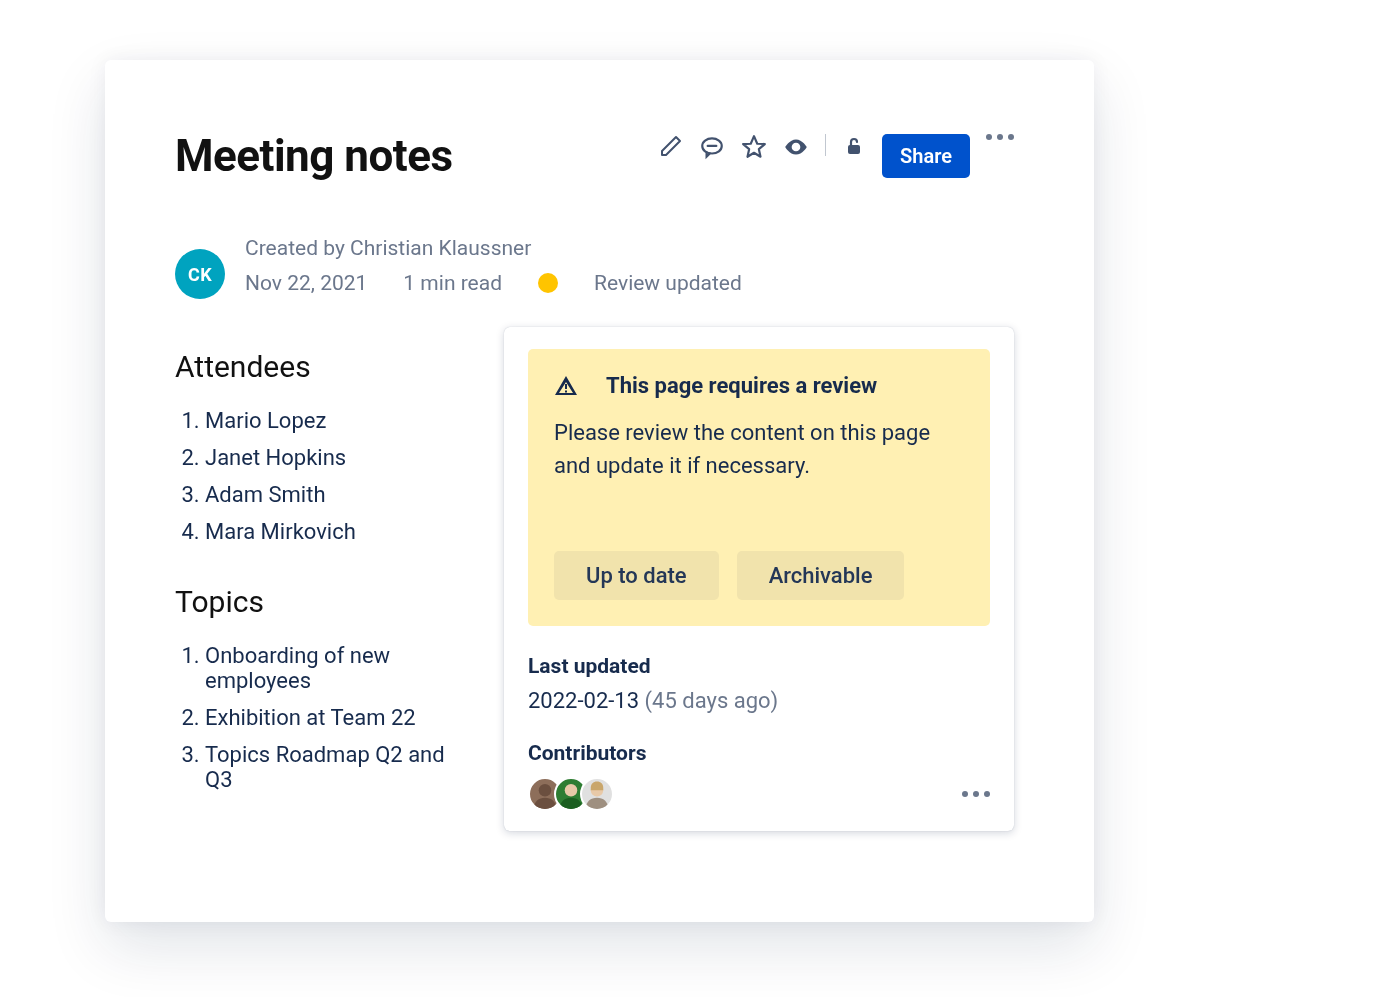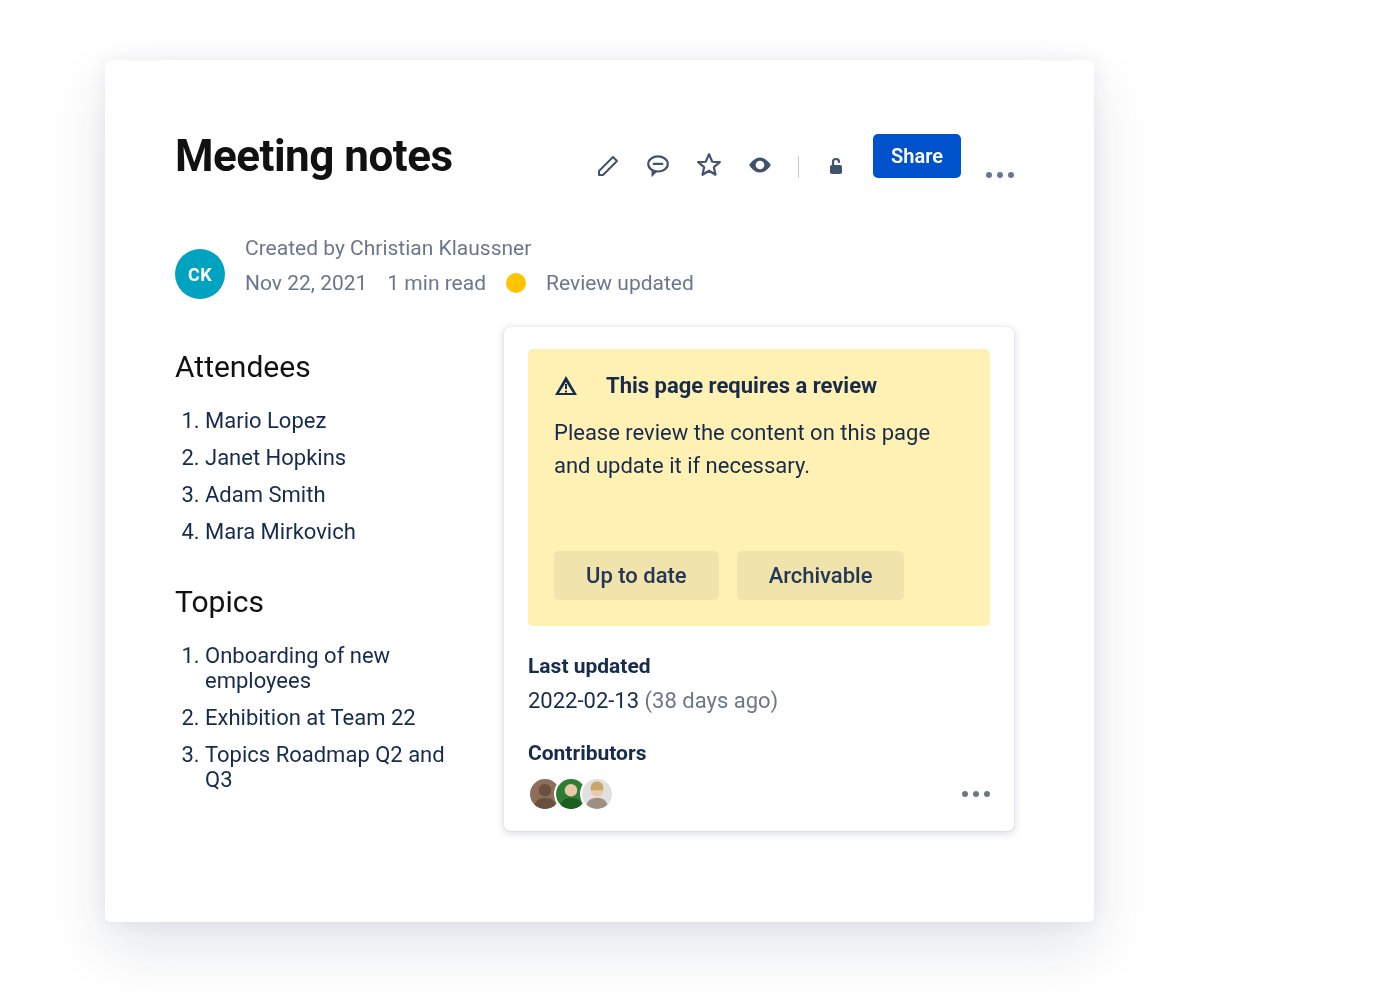--- a/index.html
+++ b/index.html
@@ -30,22 +30,22 @@
   }
   h1.title {
     margin: 0;
     font-size: 44px;
     font-weight: 700;
     color: #111;
     letter-spacing: -0.5px;
   }
   .toolbar {
     display: flex;
-    align-items: flex-end;
-    gap: 25px;
+    align-items: flex-start;
+    gap: 16px;
   }
   .toolbar .icon-btn {
     display: flex;
     align-items: center;
     justify-content: center;
     color: #42526E;
     cursor: pointer;
   }
   .toolbar svg { display: block; }
   .toolbar .divider {
@@ -78,21 +78,21 @@
     border-radius: 50%;
     background: #00A3BF;
     color: #fff;
     display: flex; align-items: center; justify-content: center;
     font-weight: 700;
     font-size: 18px;
     letter-spacing: 0.5px;
     flex: 0 0 auto;
   }
   .meta-text { color: #6B778C; font-size: 21px; line-height: 1.55; }
-  .meta-line2 { display: flex; align-items: center; gap: 20px; flex-wrap: wrap; margin-top: 2px; }
+  .meta-line2 { display: flex; align-items: center; gap: 36px; flex-wrap: wrap; margin-top: 2px; }
   .status-dot {
     width: 20px; height: 20px; border-radius: 50%;
     background: #FFC400;
     display: inline-block;
   }
   .content-area {
     display: flex;
     gap: 40px;
     margin-top: 40px;
     align-items: flex-start;
@@ -262,21 +262,21 @@
         <div class="alert-body">Please review the content on this page and update it if necessary.</div>
         <div class="alert-actions">
           <div class="alert-btn">Up to date</div>
           <div class="alert-btn">Archivable</div>
         </div>
       </div>
 
       <h3>Last updated</h3>
       <div class="updated-line">
         <span>2022-02-13</span>
-        <span class="ago">(38 days ago)</span>
+        <span class="ago">(45 days ago)</span>
       </div>
 
       <h3>Contributors</h3>
       <div class="contrib-row">
         <div class="avatars">
           <div class="mini-avatar" style="background:#8d6e5a">
             <svg viewBox="0 0 24 24">
                 <circle cx="12" cy="9" r="5" fill="#6b4f3f"></circle>
                 <path d="M3 24c0-6 4-9 9-9s9 3 9 9" fill="#6b4f3f"></path>
               </svg>

